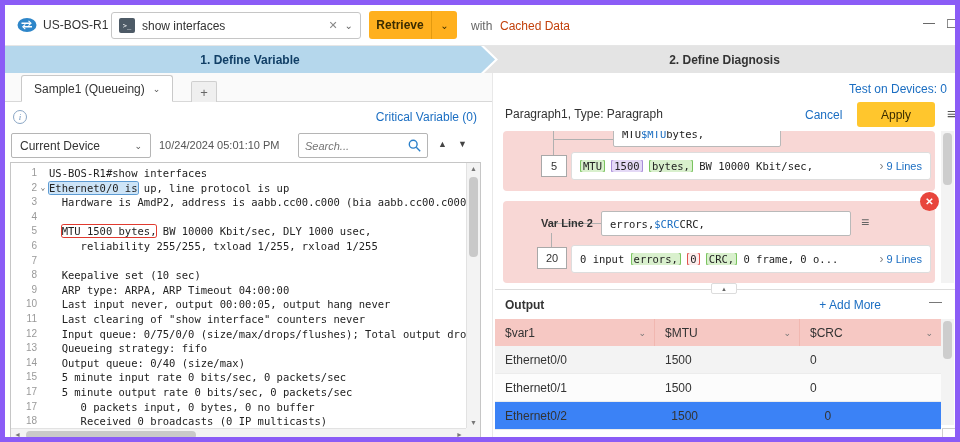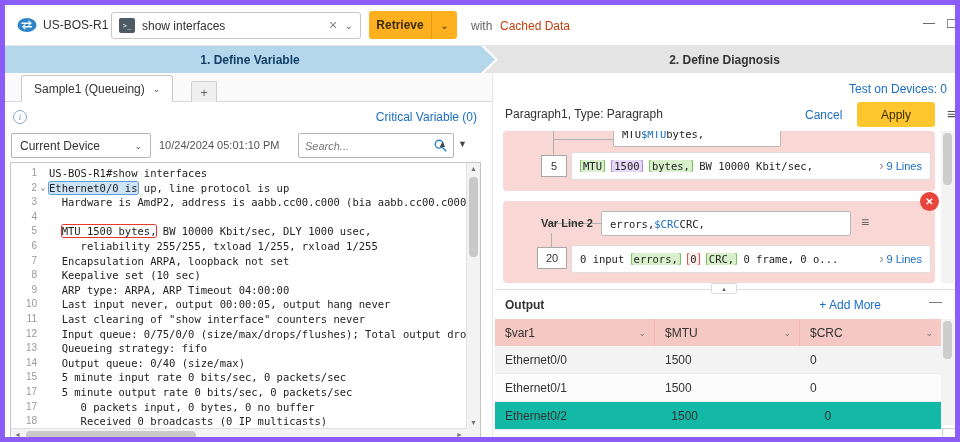--- a/index.html
+++ b/index.html
@@ -33,21 +33,21 @@
   
   .tabstrip { position:absolute; left:0; top:68px; width:487px; height:29px; background:#fafafa; border-bottom:1px solid #d8d8d8; }
   .sample-tab { position:absolute; left:16px; top:2px; height:27px; background:#fff; border:1px solid #c9c9c9; border-bottom:1px solid #fff; border-radius:3px 3px 0 0; display:flex; align-items:center; padding:0 12px; font-size:12px; color:#333; gap:8px; cursor:pointer; }
   .sample-tab .caret { font-size:9px; color:#555; }
   .add-tab { position:absolute; left:186px; top:8px; width:26px; height:21px; background:#efefef; border:1px solid #cfcfcf; border-bottom:none; border-radius:2px 2px 0 0; display:flex; align-items:center; justify-content:center; font-size:13px; color:#666; cursor:pointer; }
   .info-icon { position:absolute; left:8px; top:105px; width:14px; height:14px; border:1px solid #8aa6c5; border-radius:50%; color:#6e93bd; font-size:9px; font-style:italic; font-family:"Liberation Serif",serif; display:flex; align-items:center; justify-content:center; }
   .critical-link { position:absolute; left:0; top:105px; width:472px; text-align:right; font-size:12px; color:#1b6ec2; cursor:pointer; }
   .device-select { position:absolute; left:6px; top:128px; width:140px; height:25px; border:1px solid #b5b5b5; border-radius:2px; background:#fff; display:flex; align-items:center; justify-content:space-between; padding:0 8px; font-size:12px; color:#333; cursor:pointer; }
   .device-select .caret { font-size:9px; color:#555; }
   .timestamp { position:absolute; left:154px; top:134px; font-size:11px; color:#555; }
-  .search-box { position:absolute; left:293px; top:128px; width:156px; height:25px; border:1px solid #b5b5b5; border-radius:2px; background:#fff; display:flex; align-items:center; padding:0 6px; }
+  .search-box { position:absolute; left:293px; top:128px; width:130px; height:25px; border:1px solid #b5b5b5; border-radius:2px; background:#fff; display:flex; align-items:center; padding:0 6px; }
   .search-box input { border:none; outline:none; flex:1; width:90px; font-size:11px; font-style:italic; color:#555; font-family:"Liberation Sans",sans-serif; background:transparent; }
   .search-icon { flex-shrink:0; display:flex; }
   .nav-up { position:absolute; left:433px; top:134px; font-size:9px; color:#444; cursor:pointer; }
   .nav-down { position:absolute; left:453px; top:134px; font-size:9px; color:#444; cursor:pointer; }
 
   .codebox { position:absolute; left:5px; top:157px; width:471px; height:280px; border:1px solid #c6c6c6; background:#fff; overflow:hidden; }
   .code-scroll { position:absolute; left:0; top:0; right:14px; bottom:13px; overflow:hidden; padding-top:3px; }
   .code-line { display:flex; height:14.6px; line-height:14.6px; white-space:pre; font-family:"DejaVu Sans Mono",monospace; font-size:10.5px; color:#222; }
   .code-line .ln { width:26px; text-align:right; color:#999; font-size:10px; flex-shrink:0; font-family:"Liberation Sans",sans-serif; }
   .code-line .fold { width:12px; font-size:8px; color:#555; text-align:center; flex-shrink:0; line-height:13px; }
@@ -115,21 +115,21 @@
   .th:nth-child(2) { width:145px; }
   .th:nth-child(3) { width:141px; border-right:none; }
   .th .caret { font-size:9px; color:#777; }
   .trow { display:flex; height:28px; border-bottom:1px solid #ececec; }
   .td { display:flex; align-items:center; padding:0 10px; font-size:12px; color:#333; overflow:hidden; white-space:nowrap; }
   .td:nth-child(1) { width:160px; }
   .td:nth-child(2) { width:145px; }
   .td:nth-child(3) { width:141px; }
   .trow.gray  { background:#f3f3f3; }
   .trow.white { background:#fcfcfc; }
-  .trow.pink  { background:#14b8a6;gap:23px; }
+  .trow.pink  { background:#3b82f6;gap:23px; }
   .table-scroll { position:absolute; left:936px; top:314px; width:13px; height:106px; background:#f3f3f3; }
   .table-scroll .tthumb { position:absolute; left:2px; top:2px; width:9px; height:38px; background:#cdcdcd; border-radius:4px; }
   .corner-box { position:absolute; left:937px; top:423px; width:15px; height:15px; background:#fff; border:1px solid #cfcfcf; }
 </style>
 </head>
 <body>
 
 <div class="app">
 
   <div class="topbar">
@@ -200,21 +200,21 @@
   <span class="nav-down">▼</span>
 
   <div class="codebox">
     <div class="code-scroll">
         <div class="code-line"><span class="ln">1</span><span class="fold"></span><span class="body"><span>US-BOS-R1#show interfaces</span></span></div>
         <div class="code-line"><span class="ln">2</span><span class="fold">⌄</span><span class="body"><span class="seg-blue">Ethernet0/0 is</span><span> up, line protocol is up</span></span></div>
         <div class="code-line"><span class="ln">3</span><span class="fold"></span><span class="body"><span>  Hardware is AmdP2, address is aabb.cc00.c000 (bia aabb.cc00.c000)</span></span></div>
         <div class="code-line"><span class="ln">4</span><span class="fold"></span></div>
         <div class="code-line"><span class="ln">5</span><span class="fold"></span><span class="body"><span>  </span><span class="seg-red">MTU 1500 bytes,</span><span> BW 10000 Kbit/sec, DLY 1000 usec,</span></span></div>
         <div class="code-line"><span class="ln">6</span><span class="fold"></span><span class="body"><span>     reliability 255/255, txload 1/255, rxload 1/255</span></span></div>
-        <div class="code-line"><span class="ln">7</span><span class="fold"></span><span class="body"><span>  Encapsulation ARPA, loopback not set</span></span></div>
+        <div class="code-line"><span class="ln">7</span><span class="fold"></span></div>
         <div class="code-line"><span class="ln">8</span><span class="fold"></span><span class="body"><span>  Keepalive set (10 sec)</span></span></div>
         <div class="code-line"><span class="ln">9</span><span class="fold"></span><span class="body"><span>  ARP type: ARPA, ARP Timeout 04:00:00</span></span></div>
         <div class="code-line"><span class="ln">10</span><span class="fold"></span><span class="body"><span>  Last input never, output 00:00:05, output hang never</span></span></div>
         <div class="code-line"><span class="ln">11</span><span class="fold"></span><span class="body"><span>  Last clearing of "show interface" counters never</span></span></div>
         <div class="code-line"><span class="ln">12</span><span class="fold"></span><span class="body"><span>  Input queue: 0/75/0/0 (size/max/drops/flushes); Total output drop</span></span></div>
         <div class="code-line"><span class="ln">13</span><span class="fold"></span><span class="body"><span>  Queueing strategy: fifo</span></span></div>
         <div class="code-line"><span class="ln">14</span><span class="fold"></span><span class="body"><span>  Output queue: 0/40 (size/max)</span></span></div>
         <div class="code-line"><span class="ln">15</span><span class="fold"></span><span class="body"><span>  5 minute input rate 0 bits/sec, 0 packets/sec</span></span></div>
         <div class="code-line"><span class="ln">17</span><span class="fold"></span><span class="body"><span>  5 minute output rate 0 bits/sec, 0 packets/sec</span></span></div>
         <div class="code-line"><span class="ln">17</span><span class="fold"></span><span class="body"><span>     0 packets input, 0 bytes, 0 no buffer</span></span></div>

